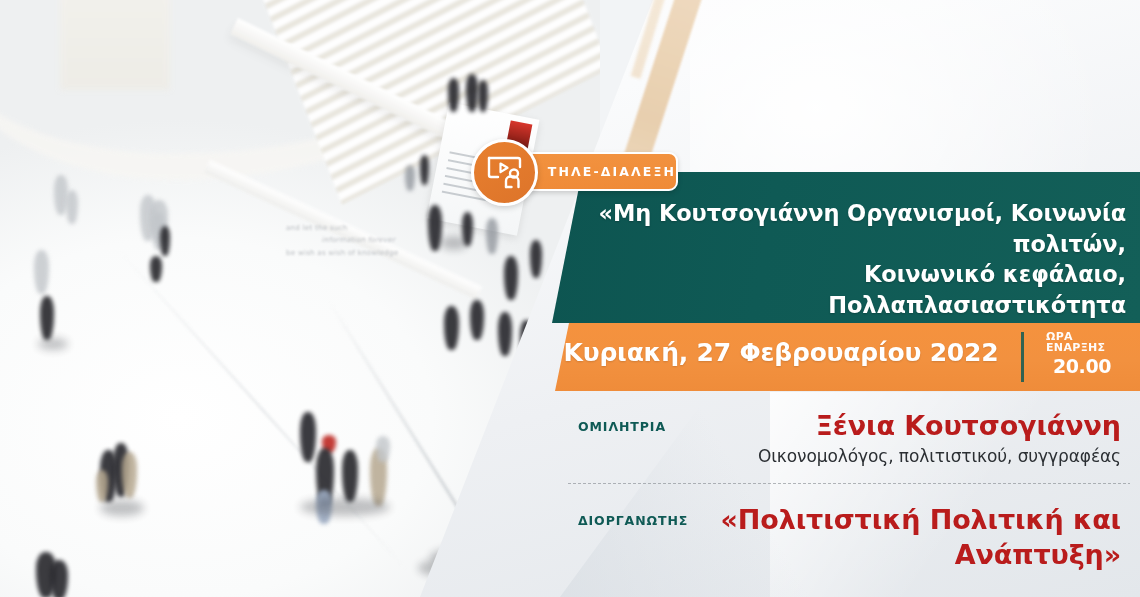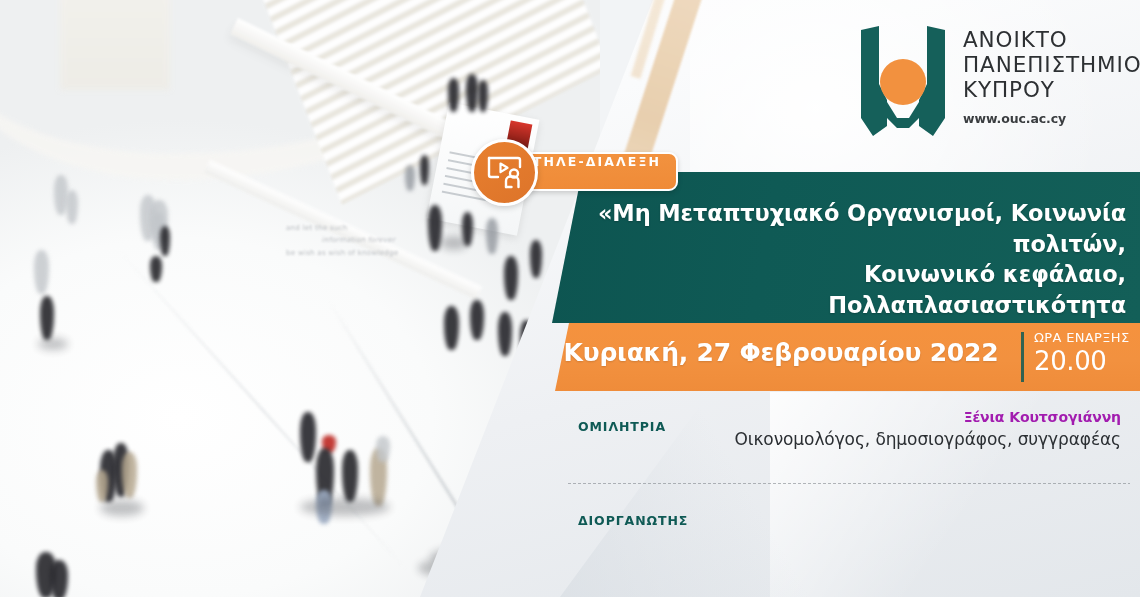--- a/index.html
+++ b/index.html
@@ -251,48 +251,49 @@
     opacity: .85;
   }
   .time-block {
     position: absolute;
     left: 1034px; top: 331px;
     width: 96px;
     text-align: left;
     color: #ffffff;
   }
   .time-label {
-    font-size: 13px;
-    font-weight: 400;
+    font-size: 11px;
+    font-weight: 700;
     letter-spacing: .35px;
     display: block;
     line-height: 1;
     margin-bottom: 4px;
     opacity: .98;
+    margin-left: 12px;
   }
   .time-value {
-    font-size: 26px;
-    font-weight: 400;
+    font-size: 19px;
+    font-weight: 700;
     display: block;
     line-height: 1;
     letter-spacing: -0.4px;
+    text-align: center;
   }
 
   
   .badge-pill {
     position: absolute;
     left: 498px; top: 152px;
     width: 180px; height: 39px;
     background: linear-gradient(180deg,#f2923f 0%, #ef8b38 100%);
     border-radius: 9px;
     border: 2px solid #ffffff;
     display: flex;
-    align-items: flex-start;
+    align-items: center;
     justify-content: flex-end;
-    padding-right: 15px;
     box-shadow: 0 2px 5px rgba(0,0,0,.16);
   }
   .badge-pill span {
     color: #ffffff;
     font-size: 12.5px;
     font-weight: 700;
     letter-spacing: 2.1px;
   }
   .badge-circle {
     position: absolute;
@@ -338,22 +339,22 @@
     position: absolute;
     left: 18px; top: 19px;
     color: #0f5a55;
     font-size: 12.5px;
     font-weight: 700;
     letter-spacing: .9px;
   }
   .info-body { text-align: right; padding-right: 9px; padding-top: 8px; }
   .info-main {
     display: block;
-    color: #a21caf;
-    font-size: 14px;
+    color: #b91c1c;
+    font-size: 27px;
     font-weight: 700;
     line-height: 1.3;
     letter-spacing: -0.1px;
   }
   .info-sub {
     display: block;
     color: #2b2f33;
     font-size: 17px;
     font-weight: 400;
     line-height: 1.35;
@@ -446,38 +447,24 @@
     <div class="person sh" style="left:418px;top:560px;width:46px;height:16px;"></div>
   </div>
 
   <div class="right-bg"></div>
   <div class="bg-sheen"></div>
   <div class="bg-facet"></div>
   <div class="bg-facet2"></div>
   <div class="tan-stripe"></div>
   <div class="tan-stripe2"></div>
 
-  <div class="logo">
-    <svg class="logo-mark" viewBox="0 0 92 118" aria-hidden="true">
-      <path d="M4 8 L22 4 L22 62 L30 78 L30 104 L16 114 L4 96 Z" fill="#15605a"></path>
-      <path d="M88 8 L70 4 L70 62 L62 78 L62 104 L76 114 L88 96 Z" fill="#15605a"></path>
-      <path d="M30 80 L40 96 L52 96 L62 80 L62 96 L52 106 L40 106 L30 96 Z" fill="#15605a"></path>
-      <circle cx="46" cy="60" r="23" fill="#f2913f"></circle>
-    </svg>
-    <div class="logo-text">
-      <span class="ln">ΑΝΟΙΚΤΟ</span>
-      <span class="ln">ΠΑΝΕΠΙΣΤΗΜΙΟ</span>
-      <span class="ln">ΚΥΠΡΟΥ</span>
-      <span class="logo-url">www.ouc.ac.cy</span>
-    </div>
-  </div>
 
   <div class="teal-panel"></div>
   <div class="title-text">
-    <div>«Μη Μεταπτυχιακό Οργανισμοί, Κοινωνία πολιτών,</div>
+    <div>«Μη Κουτσογιάννη Οργανισμοί, Κοινωνία πολιτών,</div>
     <div>Κοινωνικό κεφάλαιο, Πολλαπλασιαστικότητα</div>
     <div>του πολιτιστικού προϊόντος»</div>
   </div>
 
   <div class="badge-pill">
     <span>ΤΗΛΕ-ΔΙΑΛΕΞΗ</span>
   </div>
   <div class="badge-circle">
     <svg width="40" height="40" viewBox="0 0 40 40" aria-hidden="true">
       <path d="M4 5 H33 A2 2 0 0 1 35 7 V14" fill="none" stroke="#ffffff" stroke-width="2.4" stroke-linecap="round"></path>
@@ -496,29 +483,30 @@
     <span class="time-label">ΩΡΑ ΕΝΑΡΞΗΣ</span>
     <span class="time-value">20.00</span>
   </div>
 
   <div class="info-zone">
 
     <div class="info-row">
       <span class="info-label">ΟΜΙΛΗΤΡΙΑ</span>
       <div class="info-body">
         <span class="info-main">Ξένια Κουτσογιάννη</span>
-        <span class="info-sub">Οικονομολόγος, δημοσιογράφος, συγγραφέας</span>
+        <span class="info-sub">Οικονομολόγος, πολιτιστικού, συγγραφέας</span>
       </div>
     </div>
 
     <div style="position:relative;height:20px;">
       <div class="divider-dotted" style="top:9px;"></div>
     </div>
 
     <div class="info-row">
       <span class="info-label">ΔΙΟΡΓΑΝΩΤΗΣ</span>
       <div class="info-body">
+        <span class="info-main">«Πολιτιστική Πολιτική και Ανάπτυξη»</span>
       </div>
     </div>
 
   </div>
 
 </div>
 
 </body></html>

